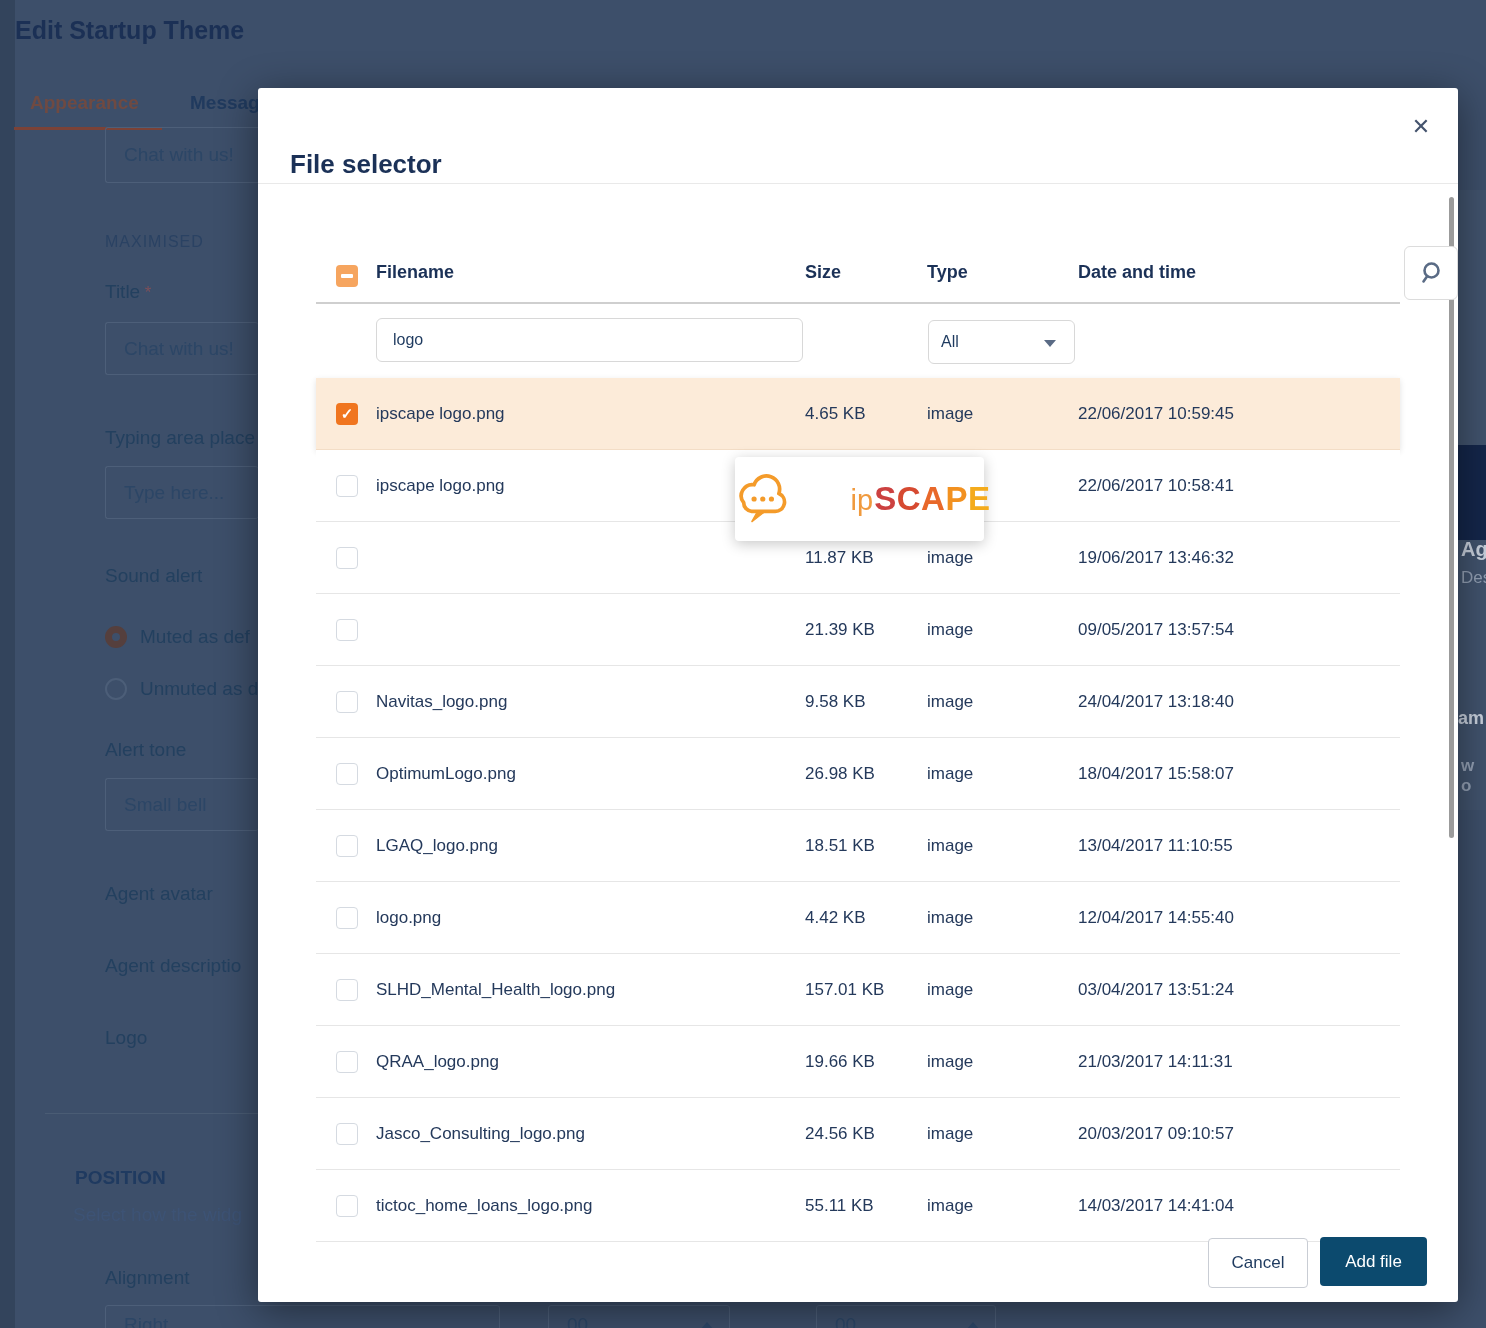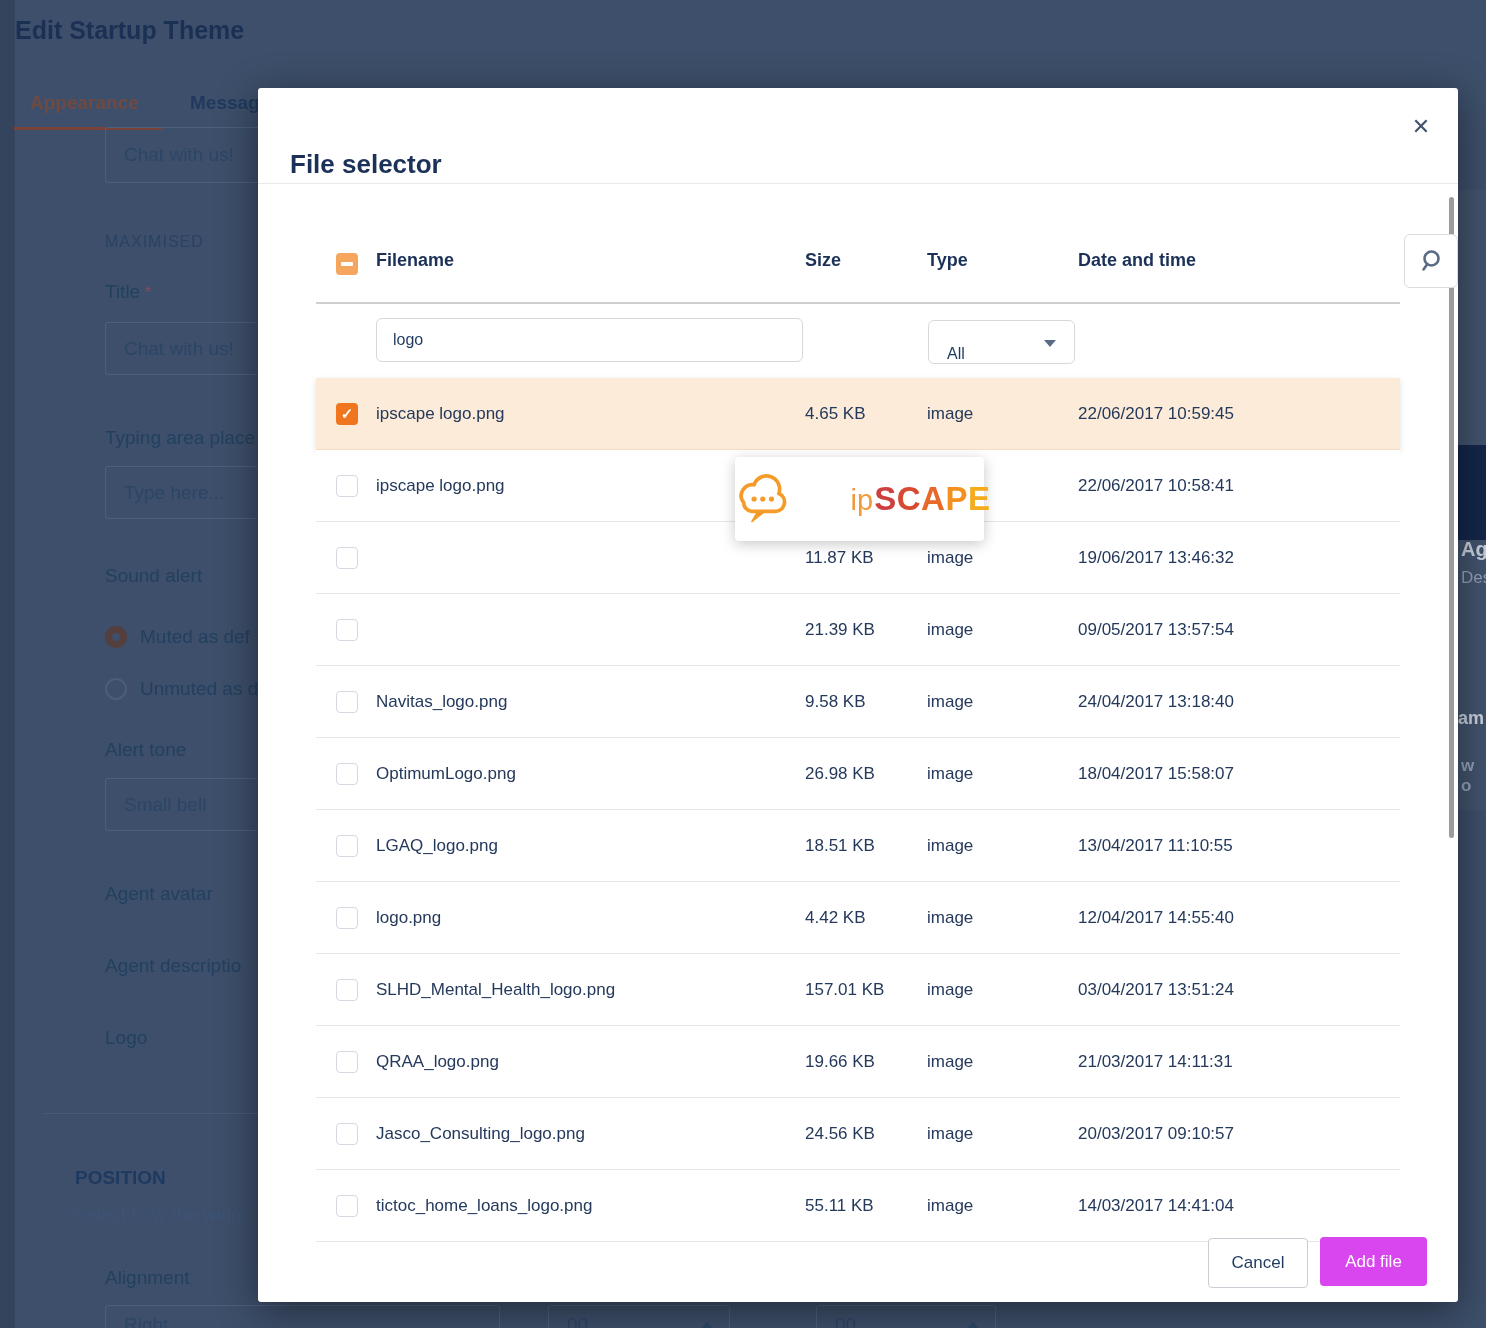--- a/index.html
+++ b/index.html
@@ -33,62 +33,62 @@
   
   #modal{position:absolute;left:258px;top:88px;width:1200px;height:1214px;background:#fff;
          border-radius:3px;box-shadow:0 8px 40px rgba(0,0,0,.45);}
   .m-title{left:32px;top:22px;font-size:26px;font-weight:bold;color:#1b3157;margin-top:39px;}
   .m-close{left:1148px;top:24px;width:30px;height:30px;font-size:22px;color:#44536d;
            display:flex;align-items:center;justify-content:center;cursor:pointer;font-weight:300;}
   .m-hdr-divider{left:0;top:95px;width:1200px;height:1px;background:#e9e9e9;}
   .m-scrollbar{left:1191px;top:109px;width:5px;height:641px;background:#9b9b9b;border-radius:3px;}
 
   #table{position:absolute;left:58px;top:142px;width:1084px;}
-  .th-row{position:absolute;left:0;top:4px;width:1084px;height:60px;}
+  .th-row{position:absolute;left:0;top:16px;width:1084px;height:60px;}
   .th{position:absolute;top:16px;font-size:18px;font-weight:bold;color:#1b3157;}
   .thick-divider{position:absolute;left:0;top:72px;width:1084px;height:2px;background:#cfcfcf;}
 
   .cb{position:absolute;left:20px;top:50%;margin-top:-11px;width:22px;height:22px;border-radius:4px;
       box-sizing:border-box;border:1px solid #d5dae1;background:#fff;}
   .cb.indet{border:none;background:#f6a55f;top:19px;margin-top:0;}
   .cb.indet::after{content:"";position:absolute;left:5px;top:9px;width:12px;height:4px;background:#fff;border-radius:1px;}
   .cb.checked{border:none;background:#f0751f;}
   .cb.checked::after{content:"✓";position:absolute;left:0;top:0;width:22px;height:22px;color:#fff;
       font-size:15px;font-weight:bold;display:flex;align-items:center;justify-content:center;}
 
   .search-btn{position:absolute;left:1088px;top:0;width:52px;height:52px;border:1px solid #dcdcdc;
       border-radius:6px;background:#fff;display:flex;align-items:center;justify-content:center;cursor:pointer;}
 
   .filter-row{position:absolute;left:0;top:74px;width:1084px;height:74px;}
   .filter-input{position:absolute;left:60px;top:14px;width:427px;height:44px;box-sizing:border-box;
       border:1px solid #d8d8d8;border-radius:6px;font-size:16px;color:#1e3a5f;padding:0 16px;
       font-family:"Liberation Sans",sans-serif;background:#fff;}
   .filter-select{position:absolute;left:612px;top:16px;width:147px;height:44px;box-sizing:border-box;
-      border:1px solid #d8d8d8;border-radius:6px;background:#fff;display:flex;align-items:flex-end;
-      font-size:16px;color:#1e3a5f;padding-left:18px;cursor:pointer;}
+      border:1px solid #d8d8d8;border-radius:6px;background:#fff;display:flex;align-items:center;
+      font-size:16px;color:#1e3a5f;padding-left:12px;cursor:pointer;}
   .select-caret{position:absolute;right:18px;top:19px;width:0;height:0;
       border-left:6px solid transparent;border-right:6px solid transparent;border-top:7px solid #5a6b85;}
 
   #rows{position:absolute;left:0;top:148px;width:1084px;}
   .row{position:relative;width:1084px;height:71px;border-bottom:1px solid #e6e6e6;background:#fff;}
   .row.selected{background:#fcebd9;border-bottom:1px solid #f3ddc6;box-shadow:0 2px 6px rgba(0,0,0,.12);}
   .c{position:absolute;top:0;height:71px;display:flex;align-items:center;font-size:17px;color:#24395b;}
   .c.name{left:60px;} .c.size{left:489px;} .c.type{left:611px;} .c.date{left:762px;}
 
   .tooltip{position:absolute;left:477px;top:369px;width:249px;height:84px;background:#fff;border-radius:4px;
       box-shadow:0 3px 14px rgba(0,0,0,.22);display:flex;align-items:center;justify-content:center;z-index:5;}
   .brand{display:flex;align-items:center;gap:48px;}
   .brand-ip{font-size:29px;color:#f09a3e;margin-right:1px;}
   .brand-caps{font-size:33px;font-weight:bold;letter-spacing:.5px;}
 
   .btn-cancel{position:absolute;left:950px;top:1150px;width:98px;height:48px;border:1px solid #c9cdd4;
       border-radius:4px;background:#fff;color:#1e3a5f;font-size:17px;display:flex;align-items:center;
       justify-content:center;cursor:pointer;}
   .btn-add{position:absolute;left:1062px;top:1149px;width:107px;height:49px;border-radius:4px;
-      background:#d946ef;color:#fff;font-size:17px;display:flex;align-items:center;justify-content:center;cursor:pointer;}
+      background:#0c4a6e;color:#fff;font-size:17px;display:flex;align-items:center;justify-content:center;cursor:pointer;}
 </style>
 </head>
 <body>
 
 <div id="bg">
   <div class="abs bg-leftstrip"></div>
   <div class="abs bg-title">Edit Startup Theme</div>
 
   <div class="abs tab-appearance">Appearance</div>
   <div class="abs tab-underline"></div>

